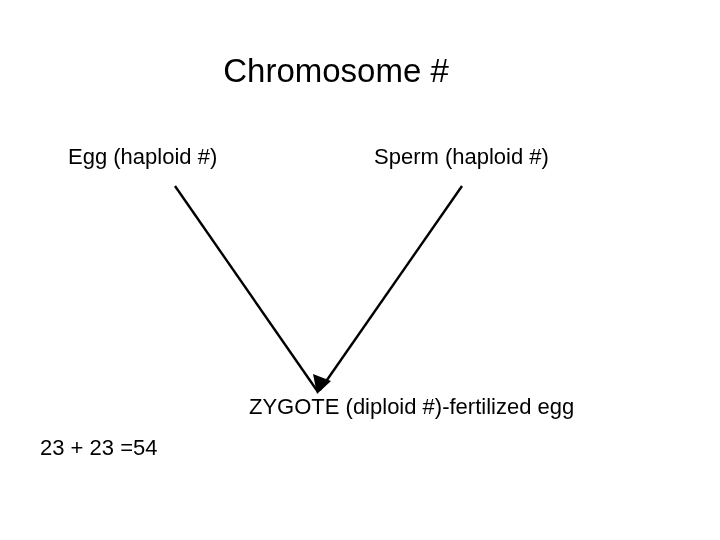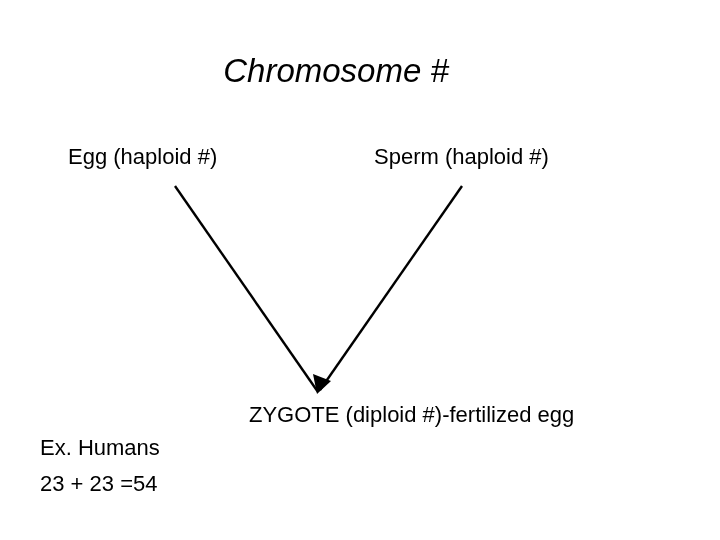--- a/index.html
+++ b/index.html
@@ -20,21 +20,20 @@
     position: absolute;
     left: 0;
     top: 52px;
     width: 672px;
     text-align: center;
     font-size: 33px;
     font-weight: 400;
     line-height: 1.15;
     letter-spacing: 0px;
     white-space: nowrap;
-    font-style: italic;
   }
   .gamete-label {
     position: absolute;
     font-size: 22px;
     font-weight: 400;
     line-height: 1.2;
     white-space: nowrap;
   }
   #egg-label {
     left: 68px;
@@ -45,21 +44,20 @@
     top: 144px;
   }
   #zygote-label {
     position: absolute;
     left: 249px;
     top: 394px;
     font-size: 22px;
     font-weight: 400;
     line-height: 1.2;
     white-space: nowrap;
-    margin-top: 8px;
   }
   #example-block {
     position: absolute;
     left: 40px;
     top: 430px;
     font-size: 22px;
     font-weight: 400;
     line-height: 1.62;
     white-space: nowrap;
   }
@@ -88,17 +86,16 @@
 
   <svg id="arrows-layer" viewBox="0 0 720 540" width="720" height="540">
     <line x1="175" y1="186" x2="318" y2="392" stroke="#000000" stroke-width="2.4" stroke-linecap="butt"></line>
     <line x1="462" y1="186" x2="320" y2="390" stroke="#000000" stroke-width="2.4" stroke-linecap="butt"></line>
     <polygon points="317,394 313,374 331,381" fill="#000000"></polygon>
   </svg>
 
   <div id="zygote-label">ZYGOTE (diploid #)-fertilized egg</div>
 
   <div id="example-block">
-    <div>Ex. Humans</div>
     <div>23 + 23 =54</div>
   </div>
 
 </div>
 
 </body></html>

